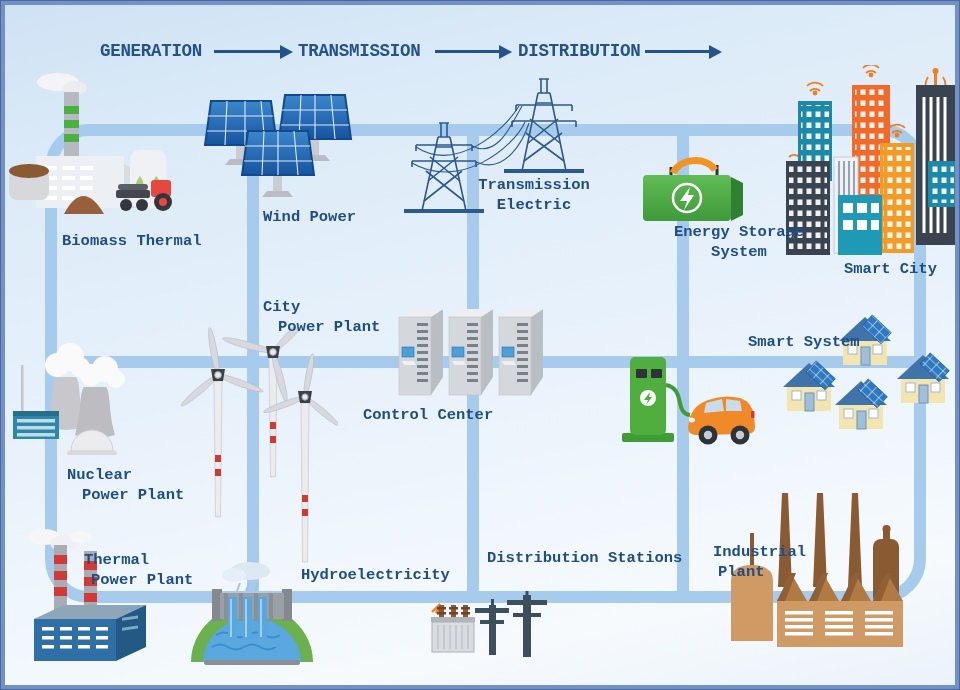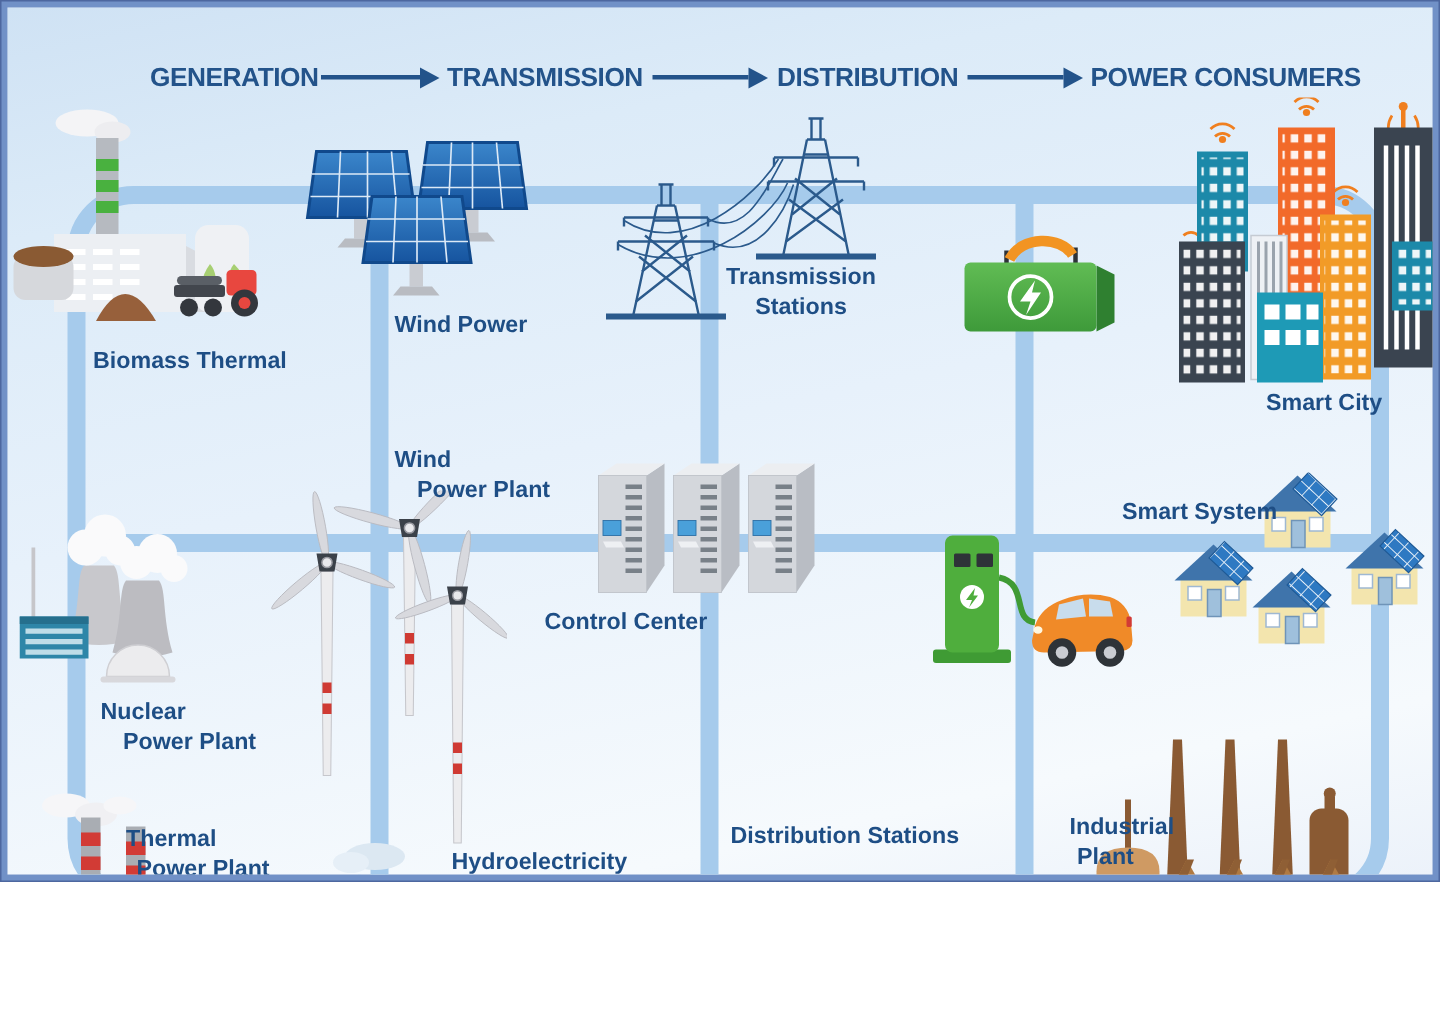--- a/index.html
+++ b/index.html
@@ -1,19 +1,19 @@
 <!DOCTYPE html>
 <html><head>
 <meta charset="utf-8">
 <style>
   html,body{margin:0;padding:0;background:#fff;}
-  #canvas{position:relative;width:960px;height:588px;box-sizing:border-box;
+  #canvas{position:relative;width:960px;height:690px;box-sizing:border-box;
     border:5px solid #7191c7;outline:1px solid #4d679f;outline-offset:-1px;
     background:linear-gradient(168deg,#cfe2f4 0%,#dcebf8 20%,#e7f1fb 48%,#f6fafd 85%,#ecf2fa 100%);
-    overflow:hidden;font-family:Liberation Sans, sans-serif;}
+    overflow:hidden;font-family:Liberation Mono, monospace;}
   .bus{position:absolute;background:#a6cbec;z-index:1;}
   #bus-rect{left:40px;top:119px;width:881px;height:479px;background:transparent;
     border:12px solid #a6cbec;border-radius:44px;box-sizing:border-box;}
   .stage{position:absolute;top:36px;z-index:4;color:#23538a;font-size:17.5px;
     font-weight:700;letter-spacing:-0.3px;white-space:nowrap;}
   .flow-arrow{position:absolute;top:45px;height:3px;background:#23538a;z-index:4;}
   .flow-arrow::after{content:'';position:absolute;right:-13px;top:-5.5px;width:0;height:0;
     border-left:13px solid #23538a;border-top:7px solid transparent;border-bottom:7px solid transparent;}
   .lbl{position:absolute;z-index:3;color:#1e4e85;font-size:15.5px;font-weight:600;
     line-height:1.3;white-space:nowrap;}
@@ -25,21 +25,20 @@
 <body>
 
 <div id="canvas">
 
   <div class="stage" style="left:95px">GENERATION</div>
   <div class="flow-arrow" style="left:209px;width:66px"></div>
   <div class="stage" style="left:293px">TRANSMISSION</div>
   <div class="flow-arrow" style="left:430px;width:64px"></div>
   <div class="stage" style="left:513px">DISTRIBUTION</div>
   <div class="flow-arrow" style="left:640px;width:64px"></div>
-  <div class="stage" style="left:722px">POWER CONSUMERS</div>
 
   <div class="bus" id="bus-rect"></div>
   <div class="bus" style="left:52px;top:351px;width:857px;height:12px"></div>
   <div class="bus" style="left:242px;top:131px;width:12px;height:455px"></div>
   <div class="bus" style="left:462px;top:131px;width:12px;height:455px"></div>
   <div class="bus" style="left:672px;top:131px;width:12px;height:455px"></div>
 
   <div class="icon" style="left:3px;top:63px;width:182px;height:162px">
     <svg viewBox="0 0 182 162">
       <ellipse cx="50" cy="14" rx="21" ry="9" fill="#f4f4f6"></ellipse>
@@ -532,25 +531,29 @@
           <rect x="144" y="136" width="28" height="3.5"></rect>
           <rect x="144" y="143" width="28" height="3.5"></rect>
       </g>
     </svg>
   </div>
 
   <div class="lbl" style="left:57px;top:226px">Biomass Thermal</div>
   <div class="lbl" style="left:258px;top:202px">Wind Power</div>
   <div class="lbl ctr" style="left:463px;top:170px;width:132px">
     <span>Transmission</span><br>
-    <span>Stations</span>
+    <span>Electric</span>
+  </div>
+  <div class="lbl ctr" style="left:663px;top:217px;width:142px">
+    <span>Energy Storage</span><br>
+    <span>System</span>
   </div>
   <div class="lbl" style="left:839px;top:254px">Smart City</div>
   <div class="lbl" style="left:258px;top:292px">
-    <span>Wind</span><br>
+    <span>City</span><br>
     <span style="margin-left:15px">Power Plant</span>
   </div>
   <div class="lbl" style="left:358px;top:400px">Control Center</div>
   <div class="lbl" style="left:743px;top:327px">Smart System</div>
   <div class="lbl" style="left:62px;top:460px">
     <span>Nuclear</span><br>
     <span style="margin-left:15px">Power Plant</span>
   </div>
   <div class="lbl" style="left:79px;top:545px">
     <span>Thermal</span><br>

